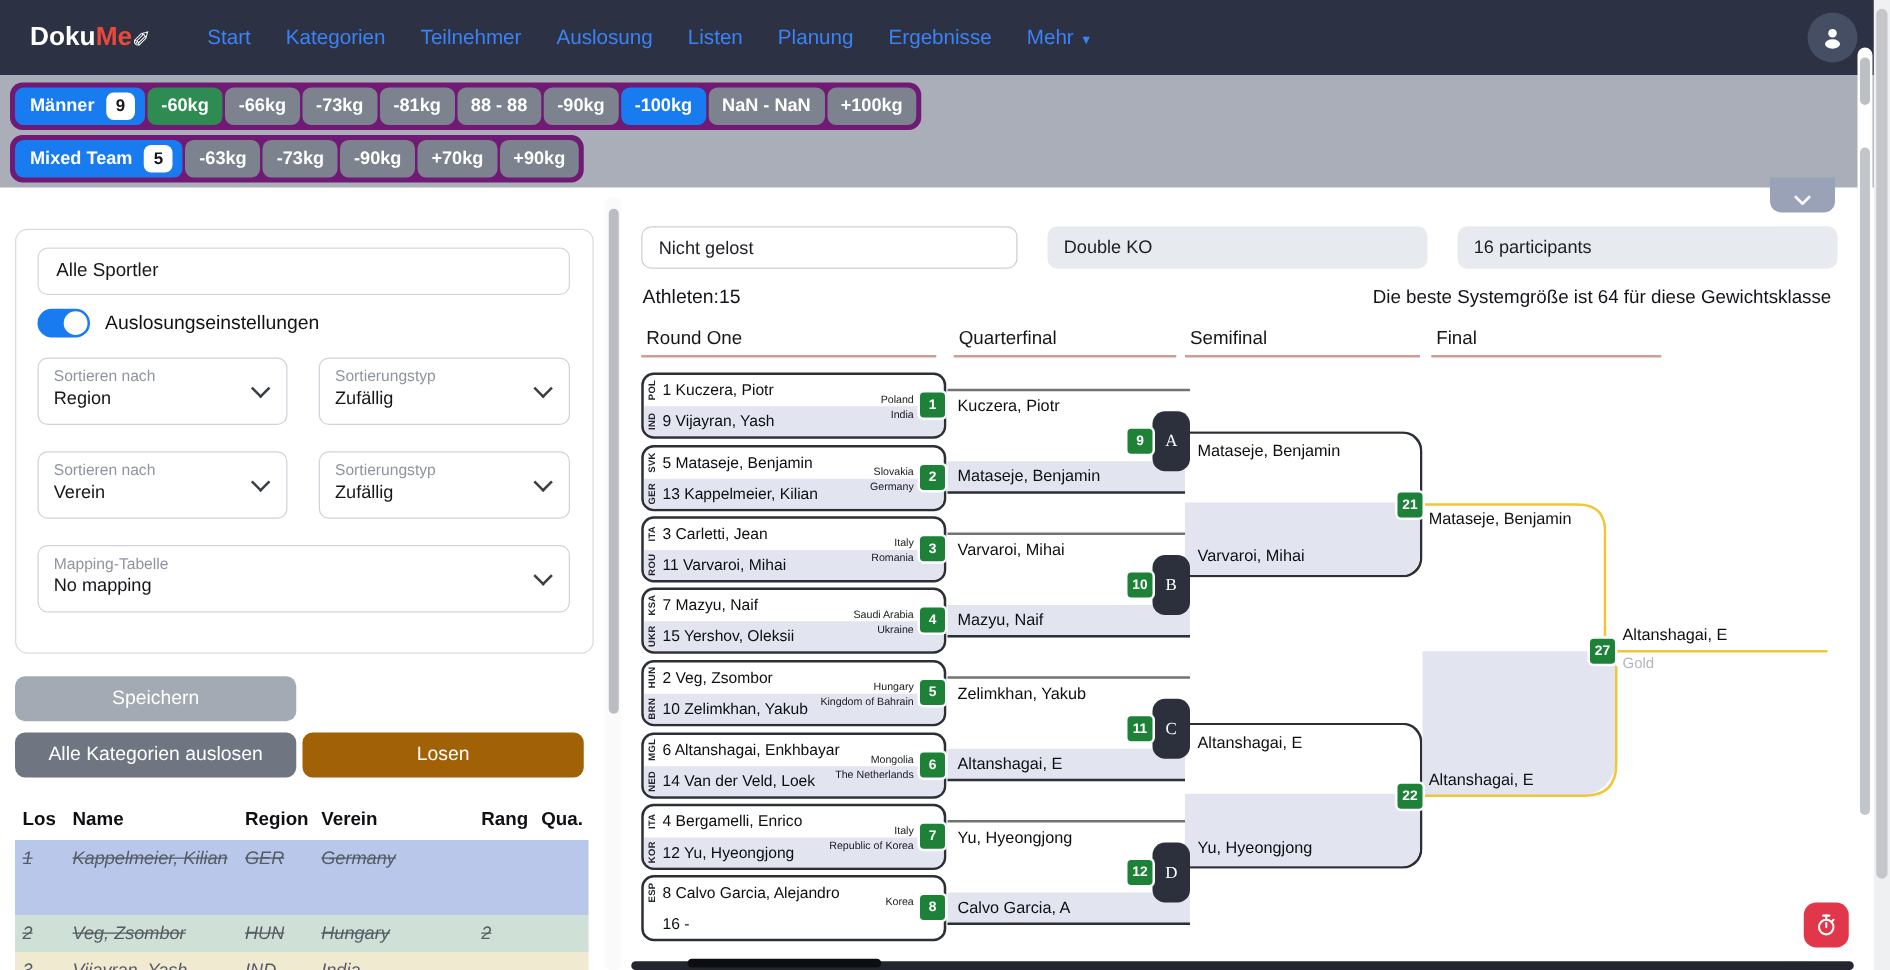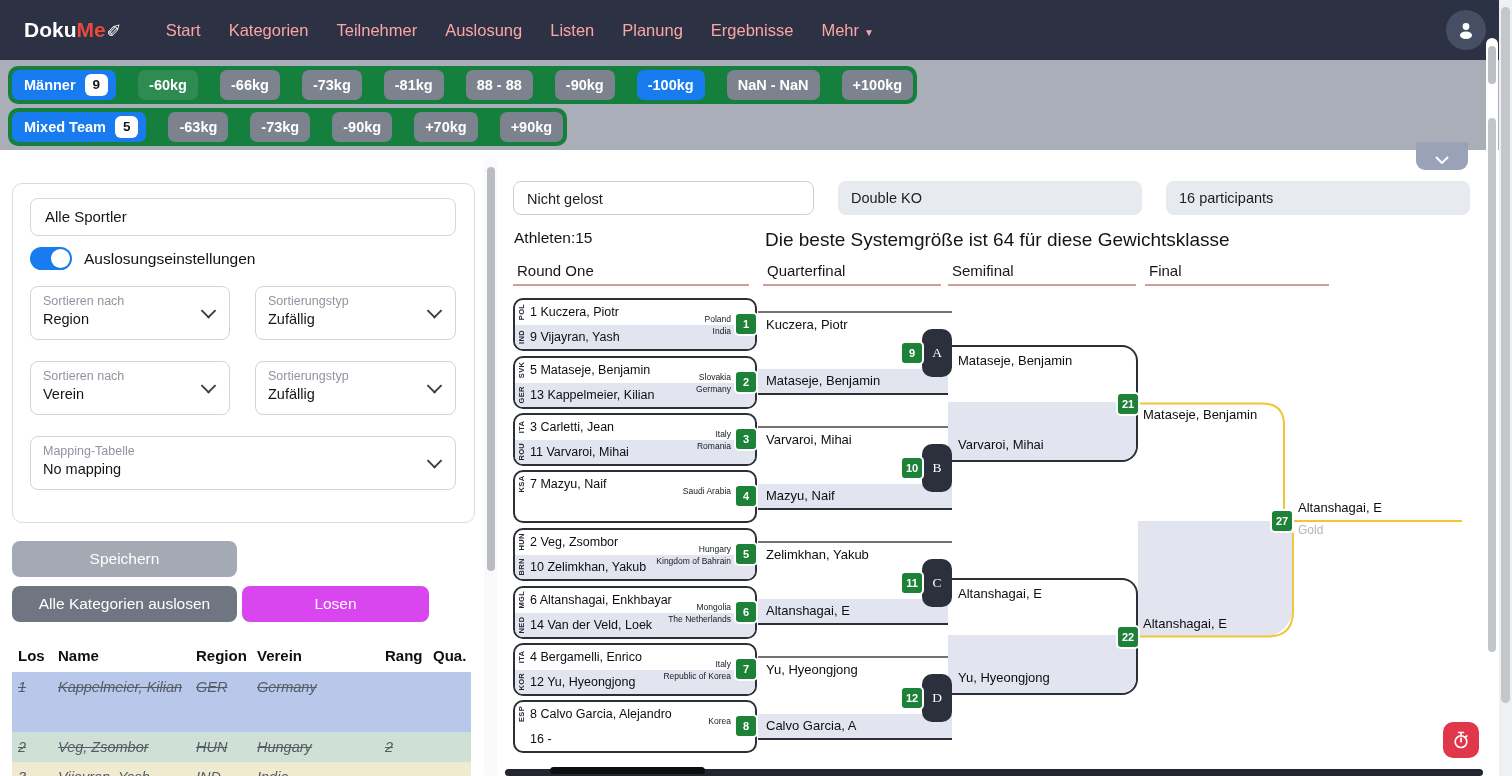--- a/index.html
+++ b/index.html
@@ -4,26 +4,26 @@
 <style>
   html,body{margin:0;padding:0}
   body{width:1512px;height:776px;overflow:hidden;position:relative;background:#fff;
        font-family:"Liberation Sans","DejaVu Sans",sans-serif;-webkit-font-smoothing:antialiased}
   
   #navbar{position:absolute;left:0;top:0;width:1512px;height:60px;background:#2c3143;display:flex;align-items:center}
   .brand{margin-left:24px;font-size:21px;font-weight:bold;display:flex;align-items:center;cursor:pointer}
   .brand .p1{color:#fff}.brand .p2{color:#e8493c}
   .pencil{color:#fff;font-size:18px;margin-left:1px;display:inline-block;transform:rotate(-90deg)}
   #nav-items{display:flex;margin-left:30px}
-  .nav-item{color:#fca5a5;font-size:16.5px;padding:10px 14px;cursor:pointer;white-space:nowrap}
+  .nav-item{color:#3b82f6;font-size:16.5px;padding:10px 14px;cursor:pointer;white-space:nowrap}
   .caret{font-size:10px;margin-left:5px}
   #avatar{margin-left:auto;margin-right:26px;width:40px;height:40px;border-radius:50%;background:#454e63;display:flex;align-items:center;justify-content:center;cursor:pointer}
   
   #filterbar{position:absolute;left:0;top:60px;width:1512px;height:90px;background:#a9aeb9}
-  .fgroup{position:absolute;display:inline-flex;gap:22px;background:#15803d;border-radius:10px;padding:4px;align-items:center}
+  .fgroup{position:absolute;display:inline-flex;gap:2px;background:#701a75;border-radius:10px;padding:4px;align-items:center}
   #fg0{left:8px;top:6px}#fg1{left:8px;top:48px}
   .badge{height:30px;line-height:30px;padding:0 11px;border-radius:7px;color:#fff;font-size:14.5px;font-weight:bold;white-space:nowrap;cursor:pointer}
   .badge.gray{background:#7c828e}.badge.green{background:#2e8b51}.badge.blue{background:#187bf0}
   .gbadge{background:#187bf0;border-radius:7px;height:30px;display:inline-flex;align-items:center;gap:9px;padding:0 8px 0 12px;color:#fff;font-size:14.5px;font-weight:bold;cursor:pointer}
   .chip{background:#fff;color:#15171a;border-radius:6px;padding:0 8px;height:22px;line-height:22px;font-size:13.5px;font-weight:bold}
   #collapse-tab{position:absolute;left:1416px;top:142px;width:52px;height:28px;background:#99a2b6;border-radius:0 0 9px 9px;display:flex;align-items:flex-end;justify-content:center;padding-bottom:6px;box-sizing:border-box;cursor:pointer;z-index:6}
   
   #left-card{position:absolute;left:12px;top:183px;width:461px;height:338px;border:1px solid #d9dbdf;border-radius:10px;background:#fff}
   #athlete-filter{position:absolute;left:30px;top:198px;width:426px;height:38px;border:1px solid #d5d8dc;border-radius:8px;line-height:36px;padding-left:14px;font-size:15px;color:#15171a;box-sizing:border-box;background:#fff;cursor:pointer}
   #toggle-row{position:absolute;left:30px;top:247px;display:flex;align-items:center}
@@ -35,34 +35,34 @@
   .sel .val{font-size:14.5px;color:#14161a;display:block;margin-top:3px}
   .chev{position:absolute;right:15px;top:50%;width:9px;height:9px;border-right:2px solid #3a3f46;border-bottom:2px solid #3a3f46;transform:translateY(-70%) rotate(45deg)}
   #sel0{left:30px;top:286px;width:200px;height:54px}
   #sel1{left:255px;top:286px;width:201px;height:54px}
   #sel2{left:30px;top:361px;width:200px;height:54px}
   #sel3{left:255px;top:361px;width:201px;height:54px}
   #sel4{left:30px;top:436px;width:426px;height:54px}
   .gbtn{position:absolute;border-radius:8px;color:#fff;font-size:15.5px;text-align:center;line-height:36px;height:36px;cursor:pointer}
   #btn-save{left:12px;top:541px;width:225px;background:#a4aab4}
   #btn-drawall{left:12px;top:586px;width:225px;background:#6f7682}
-  #btn-draw{left:242px;top:586px;width:187px;background:#d946ef}
+  #btn-draw{left:242px;top:586px;width:225px;background:#a16207}
   #table-head{position:absolute;left:12px;top:647px;width:459px;height:24px;font-weight:bold;font-size:15px;color:#0e1013}
   #table-head span{position:absolute;top:0}
   #table-rows{position:absolute;left:12px;top:672px;width:459px;height:104px;overflow:hidden}
   .trow{position:absolute;left:0;width:459px;font-size:14.5px;font-style:italic;color:#555c66;cursor:pointer}
   .trow span{text-decoration:line-through;position:absolute;top:7px}
   .c-los{left:6px}.c-name{left:46px;width:132px}.c-region{left:184px}.c-verein{left:245px;width:122px}.c-rang{left:373px}.c-qua{left:421px}
   
   .rinput{position:absolute;top:181px;height:34px;border-radius:8px;line-height:34px;padding-left:13px;font-size:14.5px;color:#1b1e23;box-sizing:border-box}
   #ri0{left:513px;width:301px;background:#fff;border:1px solid #cbd0d6}
   #ri1{left:838px;width:304px;background:#e7eaef}
   #ri2{left:1166px;width:304px;background:#e7eaef}
   #athletes{position:absolute;left:514px;top:229px;font-size:15.5px;color:#121418}
-  #hint{position:absolute;left:765px;top:229px;width:700px;font-size:19px;color:#121418}
+  #hint{position:absolute;left:765px;top:229px;width:700px;text-align:right;font-size:15px;color:#121418}
   .rhead{position:absolute;top:262px;font-size:15px;color:#15171a}
   .runder{position:absolute;top:284px;height:2px;background:#cf9e97}
   #rh0{left:517px}#ru0{left:513px;width:236px}
   #rh1{left:767px}#ru1{left:763px;width:178px}
   #rh2{left:952px}#ru2{left:948px;width:188px}
   #rh3{left:1149px}#ru3{left:1145px;width:184px}
   
   #bracket{position:absolute;left:0;top:0;width:1512px;height:728px}
   .r1box{position:absolute;width:244px;height:53px;border:2px solid #2b2f36;border-radius:10px;background:#fff;box-sizing:border-box;overflow:hidden}
   .r1row{position:relative;height:24.5px}
@@ -289,20 +289,25 @@
     <span class="r1name">11 Varvaroi, Mihai</span>
     <span class="r1country cb">Romania</span>
   </div>
     </div>
     <div class="mbadge" style="left:736px;top:429px">3</div>
     <div class="r1box" style="left:513px;top:470px">
       <div class="r1row">
     <span class="ccode">KSA</span>
     <span class="r1name">7 Mazyu, Naif</span>
     <span class="r1country ct">Saudi Arabia</span>
+  </div>
+      <div class="r1row shade">
+    <span class="ccode">UKR</span>
+    <span class="r1name">15 Yershov, Oleksii</span>
+    <span class="r1country cb">Ukraine</span>
   </div>
     </div>
     <div class="mbadge" style="left:736px;top:486px">4</div>
     <div class="r1box" style="left:513px;top:528px">
       <div class="r1row">
     <span class="ccode">HUN</span>
     <span class="r1name">2 Veg, Zsombor</span>
     <span class="r1country ct">Hungary</span>
   </div>
       <div class="r1row shade">

